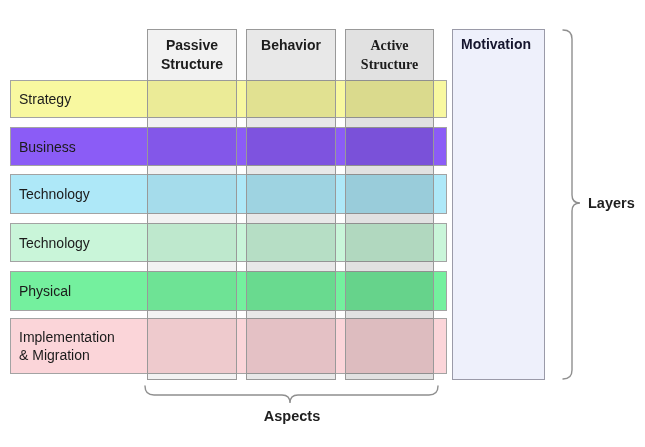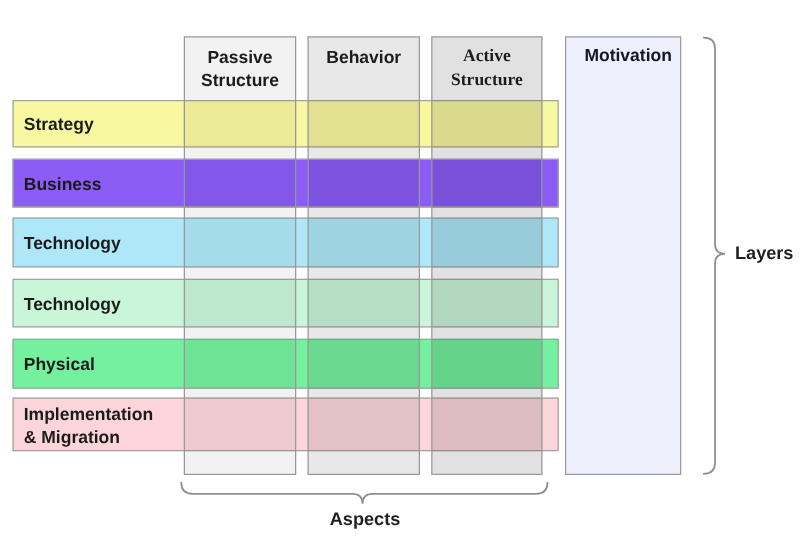--- a/index.html
+++ b/index.html
@@ -14,21 +14,21 @@
   .layer-row{
     position:absolute;
     left:10px;width:437px;
     border:1px solid #a3a3a3;
     box-sizing:border-box;
     z-index:1;
     display:flex;align-items:center;
   }
   .row-label{
     padding-left:8px;
-    font-size:14px;font-weight:bold;color:#1b1b1b;
+    font-size:14px;font-weight:normal;color:#1b1b1b;
     line-height:18px;white-space:pre-line;
   }
   
   .aspect-strip{
     position:absolute;top:29px;height:351px;
     border:1px solid #999999;box-sizing:border-box;
     z-index:2;
   }
   .aspect-header{
     display:block;text-align:center;
@@ -40,21 +40,21 @@
   .strip-2{left:246px;width:90px;}
   .strip-3{left:345px;width:89px;font-family:Liberation Serif, serif;}
   
   .motivation-box{
     position:absolute;left:452px;top:29px;width:93px;height:351px;
     border:1px solid #9a9aa8;box-sizing:border-box;
     z-index:3;
   }
   .motivation-label{
     display:block;padding:6px 0 0 8px;
-    font-size:14px;font-weight:bold;color:#15152e;text-align:center;
+    font-size:14px;font-weight:bold;color:#15152e;
   }
   
   .brace-svg{
     position:absolute;left:0;top:0;width:645px;height:447px;
     z-index:4;pointer-events:none;
   }
   .brace-path{fill:none;stroke:#8f8f8f;stroke-width:1.4;stroke-linecap:round;}
   .layers-label{
     position:absolute;left:588px;top:195px;
     font-size:14.5px;font-weight:bold;color:#1f1f1f;z-index:5;
@@ -78,21 +78,21 @@
   </div>
   <div class="layer-row" style="top: 174px; height: 40px; background-color: rgb(174, 232, 248);">
     <span class="row-label">Technology</span>
   </div>
   <div class="layer-row" style="top: 223px; height: 39px; background-color: rgb(201, 245, 217);">
     <span class="row-label">Technology</span>
   </div>
   <div class="layer-row" style="top: 271px; height: 40px; background-color: rgb(116, 240, 158);">
     <span class="row-label">Physical</span>
   </div>
-  <div class="layer-row" style="top: 318px; height: 43px; background-color: rgb(251, 213, 217);">
+  <div class="layer-row" style="top: 318px; height: 56px; background-color: rgb(251, 213, 217);">
     <span class="row-label">Implementation
 &amp; Migration</span>
   </div>
 
   <div class="aspect-strip strip-1" style="background-color: rgba(0, 0, 0, 0.05);">
     <span class="aspect-header">Passive
 Structure</span>
   </div>
   <div class="aspect-strip strip-2" style="background-color: rgba(0, 0, 0, 0.09);">
     <span class="aspect-header">Behavior</span>

